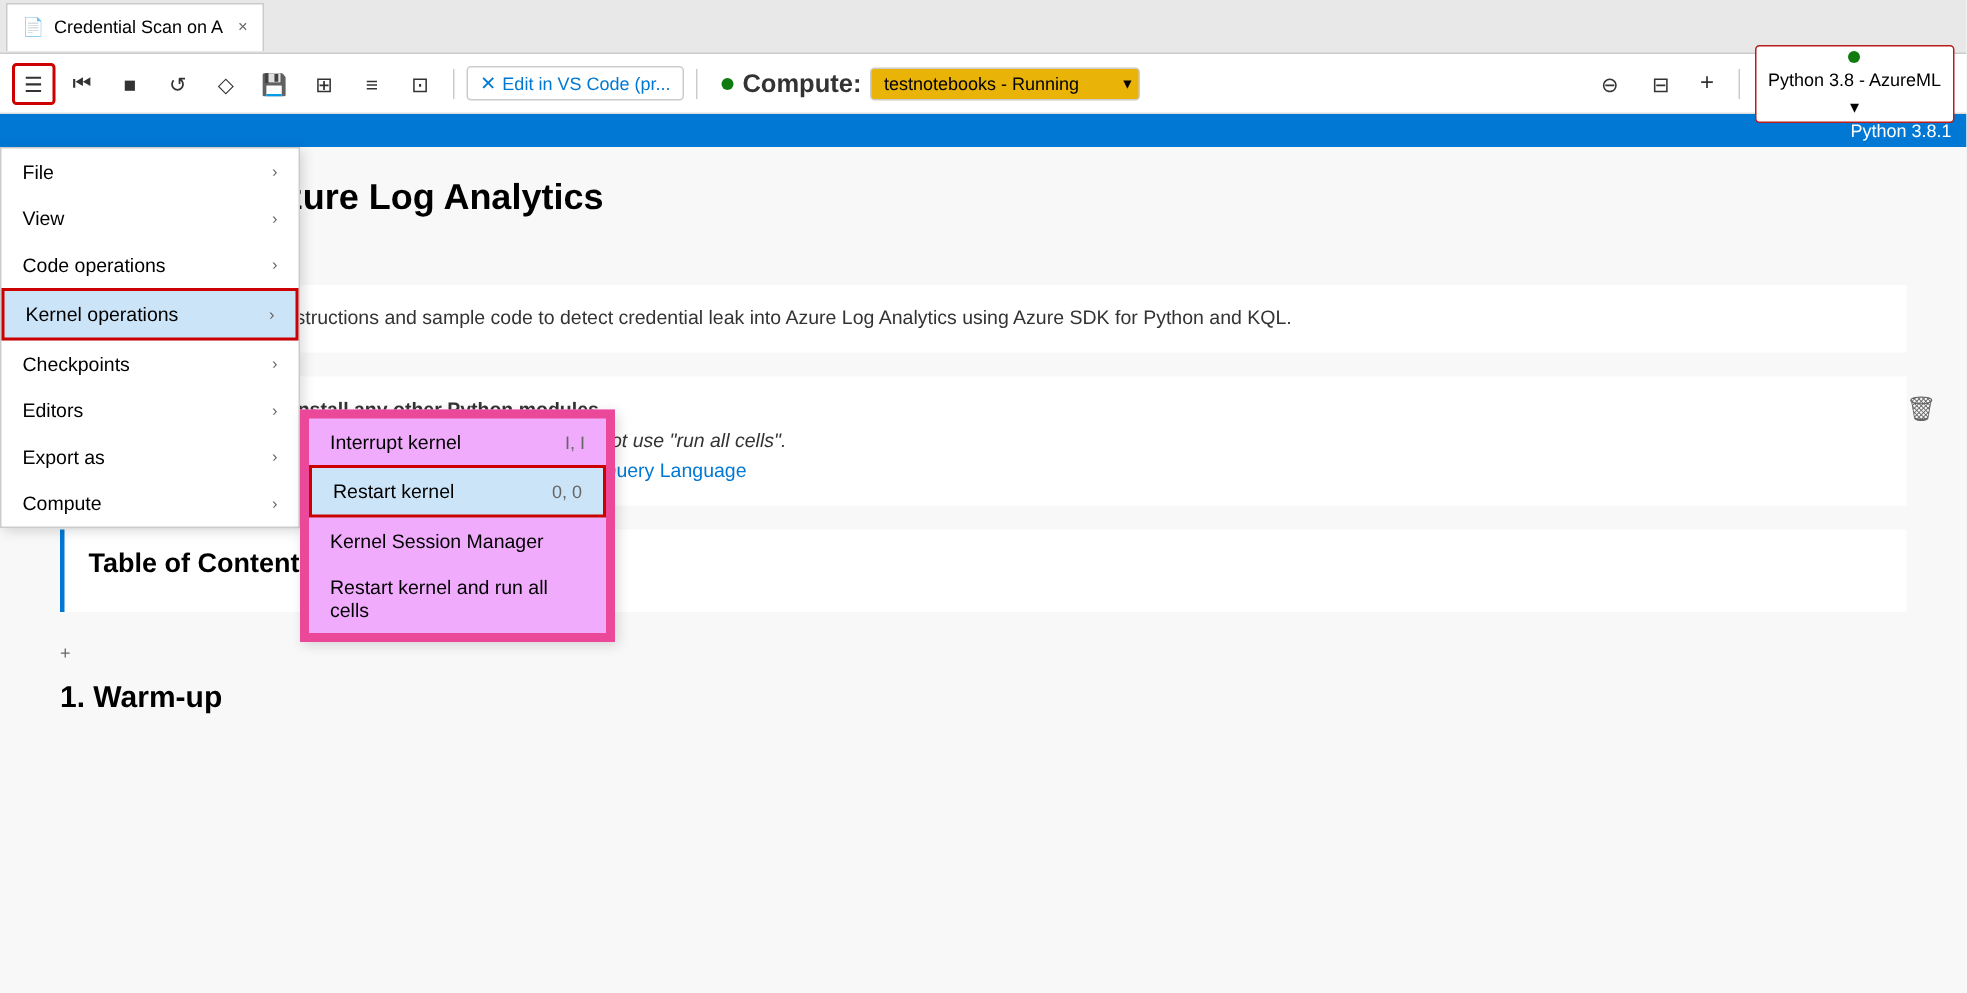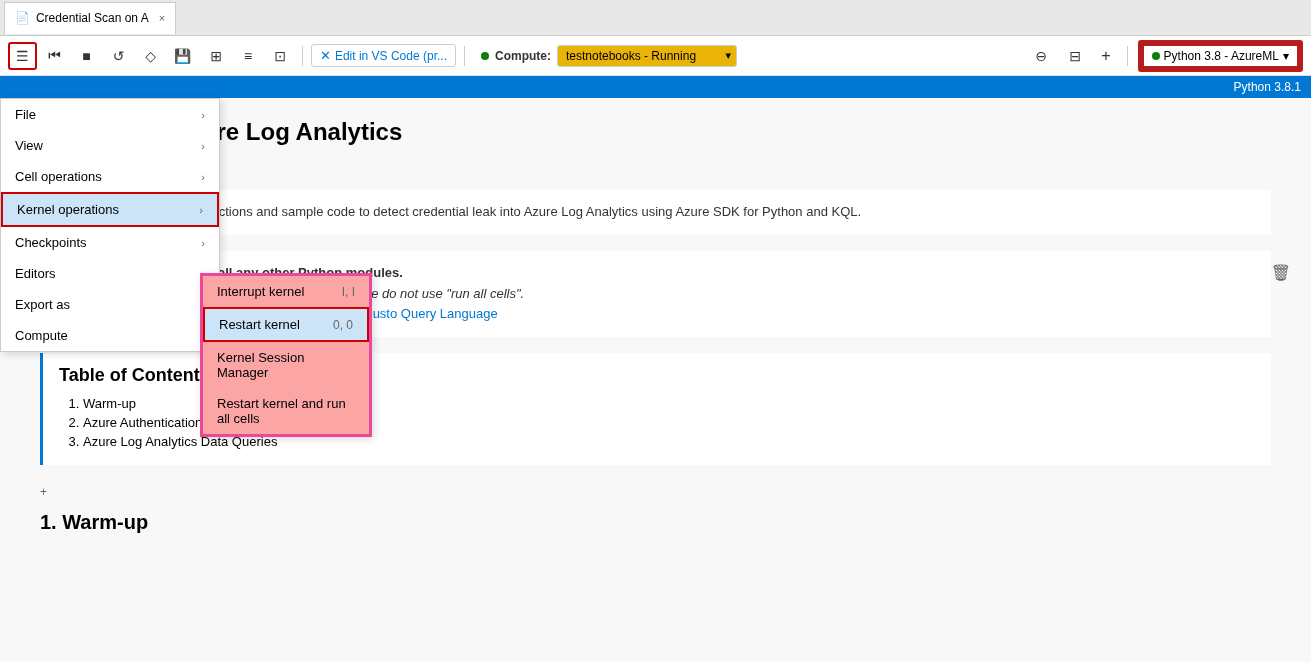--- a/index.html
+++ b/index.html
@@ -70,21 +70,21 @@
       background: #fff;
       color: #0078d4;
     }
     .vscode-icon { color: #0078d4; font-size: 13px; }
     .compute-area {
       display: flex;
       align-items: center;
       gap: 6px;
       margin-left: 8px;
     }
-    .compute-label { font-size: 12px; color: #333; font-weight: 600; }
+    .compute-label { font-size: 17px; color: #333; font-weight: 600; }
     .compute-dot { width: 8px; height: 8px; border-radius: 50%; background: #107c10; }
     .compute-select {
       border: 1px solid #ccc;
       border-radius: 3px;
       padding: 3px 24px 3px 8px;
       font-size: 12px;
       background: #eab308;
       cursor: pointer;
       appearance: none;
       min-width: 180px;
@@ -94,26 +94,27 @@
     .toolbar-right {
       margin-left: auto;
       display: flex;
       align-items: center;
       gap: 6px;
     }
     .kernel-btn {
       display: flex;
       align-items: center;
       gap: 4px;
-      border: 6px solid #b91c1c;
+      border: 1px solid #b91c1c;
       border-radius: 3px;
       padding: 3px 8px;
       font-size: 12px;
       background: #fff;
       cursor: pointer;
+      flex-direction: column;
     }
     .kernel-dot { width: 8px; height: 8px; border-radius: 50%; background: #107c10; }
     .plus-btn { background: none; border: none; font-size: 16px; cursor: pointer; color: #333; padding: 2px 6px; }
 
     
     .status-bar {
       background: #0078d4;
       color: #fff;
       height: 22px;
       display: flex;
@@ -177,21 +178,21 @@
     }
 
     
     .primary-menu {
       position: absolute;
       top: 0;
       left: 0;
       background: #fff;
       border: 1px solid #ccc;
       box-shadow: 2px 2px 8px rgba(0,0,0,0.15);
-      width: 220px;
+      width: 200px;
       z-index: 200;
     }
     .menu-item {
       display: flex;
       align-items: center;
       justify-content: space-between;
       padding: 8px 14px;
       cursor: pointer;
       font-size: 13px;
       color: #000;
@@ -201,24 +202,24 @@
       border: 2px solid #cc0000;
       gap: 26px;
     }
     .menu-item .chevron { font-size: 11px; color: #666; }
 
     
     .submenu {
       position: absolute;
       top: 175px; 
       left: 200px;
-      background: #fca5a5;
-      border: 3px solid #ec4899;
+      background: #f0abfc;
+      border: 6px solid #ec4899;
       box-shadow: 2px 2px 8px rgba(0,0,0,0.15);
-      width: 172px;
+      width: 210px;
       z-index: 201;
     }
     .submenu-item {
       display: flex;
       align-items: center;
       justify-content: space-between;
       padding: 8px 14px;
       cursor: pointer;
       font-size: 13px;
       color: #000;
@@ -327,25 +328,20 @@
       <p class="cell-text">
         <strong><span>Please download and install any other Python modules.</span></strong><br>
         <span class="italic"><span>Please run the cells sequentially to avoid errors. Please do not use "run all cells".</span></span><br>
         <span>Need to know more about KQL?</span>
         <a style="color:#0078d4;">Getting started with Kusto Query Language</a>
       </p>
     </div>
 
     <div class="cell-content">
       <p class="toc-title">Table of Contents</p>
-      <ol class="toc-list">
-        <li>Warm-up</li>
-        <li>Azure Authentication</li>
-        <li>Azure Log Analytics Data Queries</li>
-      </ol>
     </div>
 
     <div class="add-cell-btn">
       <span>+</span>
     </div>
 
     <h2 class="section-title">1. Warm-up</h2>
   </div>
 
   <div class="trash-icon">🗑</div>
@@ -355,21 +351,21 @@
     <div class="primary-menu">
       <div class="menu-item">
         <span>File</span>
         <span class="chevron">›</span>
       </div>
       <div class="menu-item">
         <span>View</span>
         <span class="chevron">›</span>
       </div>
       <div class="menu-item">
-        <span>Cell operations</span>
+        <span>Code operations</span>
         <span class="chevron">›</span>
       </div>
       <div class="menu-item highlighted">
         <span>Kernel operations</span>
         <span class="chevron">›</span>
       </div>
       <div class="menu-item">
         <span>Checkpoints</span>
         <span class="chevron">›</span>
       </div>

